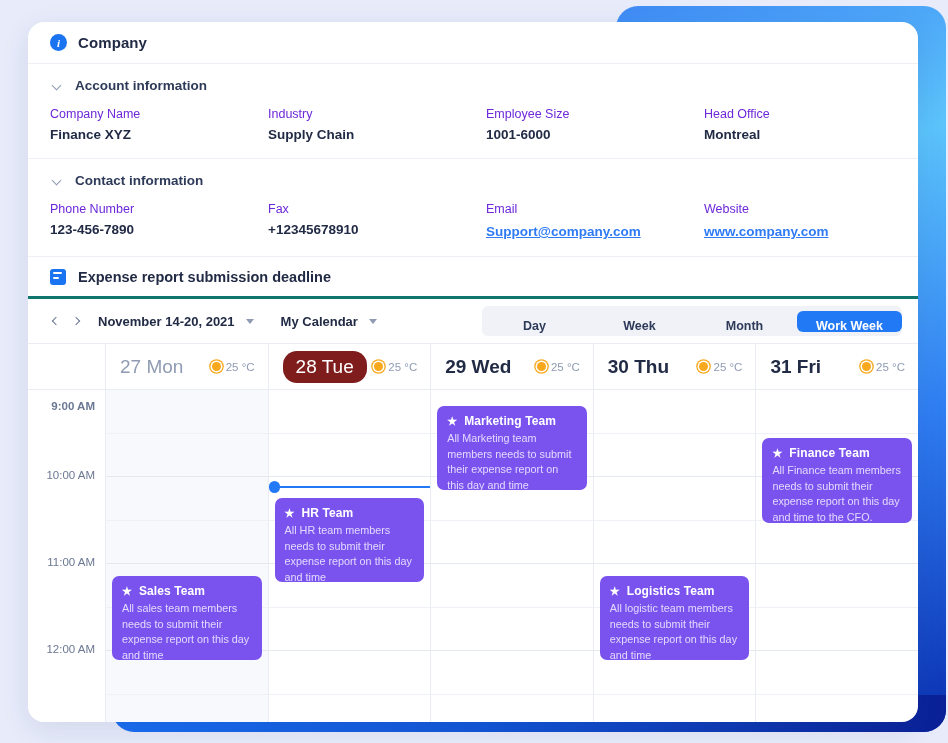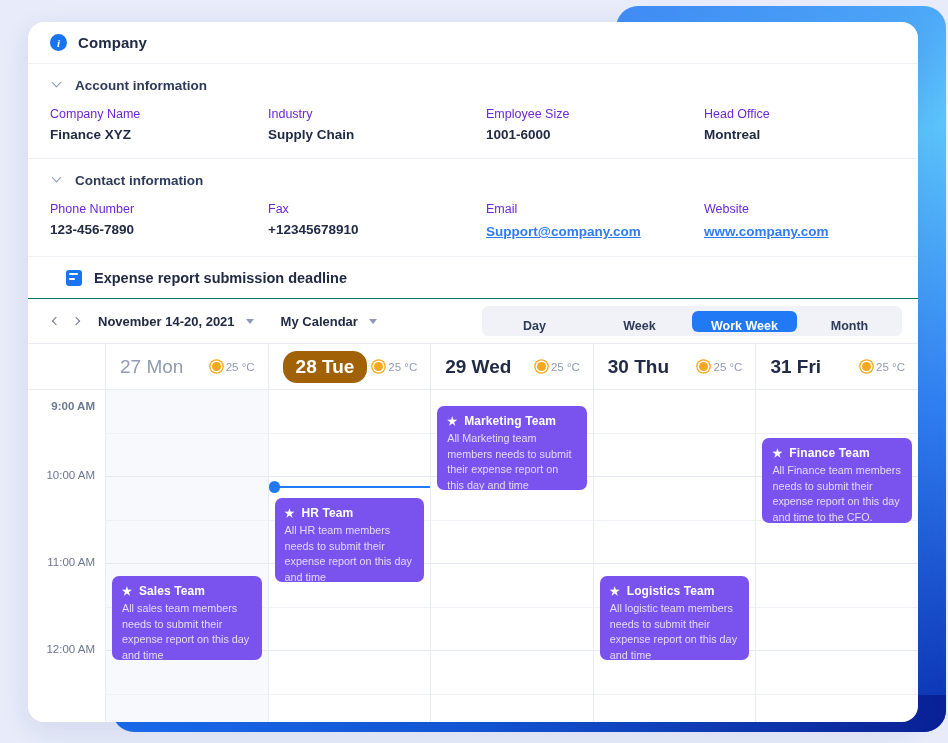--- a/index.html
+++ b/index.html
@@ -50,21 +50,21 @@
     background: #1a73f0; color: #fff;
     font-size: 11px; font-weight: bold; font-style: italic;
     display: flex; align-items: center; justify-content: center;
     font-family: "Liberation Serif", serif;
     margin-right: 11px; flex: none;
   }
   .company-title { font-size: 15px; font-weight: bold; color: #222b45; letter-spacing:.1px; }
 
   
   .section { padding: 14px 22px 16px 22px; border-bottom: 1px solid #edf0f5; }
-  .sec-head { display: flex; align-items: flex-start; gap: 12px; margin-bottom: 14px; }
+  .sec-head { display: flex; align-items: center; gap: 12px; margin-bottom: 14px; }
   .chev {
     width: 10px; height: 10px; flex: none; position: relative; margin-left: 3px;
   }
   .chev::after {
     content: ""; position: absolute; left: 0; top: 1px;
     width: 6px; height: 6px;
     border-right: 1.6px solid #8f9bb3; border-bottom: 1.6px solid #8f9bb3;
     transform: rotate(45deg);
   }
   .sec-title { font-size: 13.5px; font-weight: bold; color: #2e3a59; }
@@ -73,22 +73,22 @@
   .field { width: 218px; flex: none; }
   .f-label { font-size: 12.5px; color: #6d28d9; margin-bottom: 6px; }
   .f-value { font-size: 13.5px; font-weight: bold; color: #222b45; }
   .f-link {
     font-size: 13.5px; font-weight: bold; color: #2f7bf6;
     text-decoration: underline; cursor: pointer; display: inline-block;
   }
 
   
   .exp-head {
-    height: 42px; display: flex; align-items: center; padding-left: 38px;
-    border-bottom: 1px solid #0f766e;
+    height: 42px; display: flex; align-items: center; padding-left: 22px;
+    border-bottom: 3px solid #0f766e;
   }
   .doc-icon {
     width: 16px; height: 16px; border-radius: 3px; background: #1a73f0;
     margin-right: 12px; flex: none; position: relative;
   }
   .doc-icon::before {
     content:""; position:absolute; left:3px; top:3.5px; width:9px; height:2.2px; background:#fff; border-radius:1px;
   }
   .doc-icon::after {
     content:""; position:absolute; left:3px; top:8.5px; width:6px; height:2.2px; background:#fff; border-radius:1px;
@@ -128,22 +128,22 @@
   .day-row { display: flex; height: 46px; border-bottom: 1px solid #e9edf3; }
   .gutter-head { width: 78px; flex: none; border-right: 1px solid #e9edf3; }
   .day-cell {
     flex: 1; display: flex; align-items: center; justify-content: space-between;
     padding: 0 13px 0 14px; border-right: 1px solid #e9edf3;
   }
   .day-cell:last-child { border-right: none; }
   .day-name { font-size: 19px; font-weight: bold; color: #222b45; }
   .day-name.muted { color: #8f9bb3; font-weight: normal; }
   .day-name.pill {
-    background: #a16207; color: #fff; border-radius: 14px;
-    padding: 5px 13px; font-weight: bold;
+    background: #7f1d1d; color: #fff; border-radius: 14px;
+    padding: 5px 13px; font-weight: normal;
   }
   .temp { font-size: 11.5px; color: #8f9bb3; display: flex; align-items: center; gap: 5px; }
   .sun {
     width: 9px; height: 9px; border-radius: 50%; background: #f8a81c; position: relative; flex:none;
     box-shadow: 0 0 0 1.5px #fff, 0 0 0 2.8px #f8a81c;
   }
 
   
   .grid { display: flex; height: 344px; position: relative; }
   .gutter { width: 78px; flex: none; border-right: 1px solid #e9edf3; background:#fff; }
@@ -260,22 +260,22 @@
       <div class="nav-btn nav-next">
           <i></i>
         </div>
       <span class="date-range">November 14-20, 2021</span>
       <span class="caret"></span>
       <span class="cal-select">My Calendar</span>
       <span class="caret"></span>
       <div class="seg">
         <div class="seg-item">Day</div>
         <div class="seg-item">Week</div>
+        <div class="seg-item">Month</div>
         <div class="seg-item active">Work Week</div>
-        <div class="seg-item">Month</div>
       </div>
     </div>
 
     <div class="day-row">
       <div class="gutter-head"></div>
 
       <div class="day-cell">
         <span class="day-name muted">27 Mon</span>
         <span class="temp">
           <span class="sun"></span>

